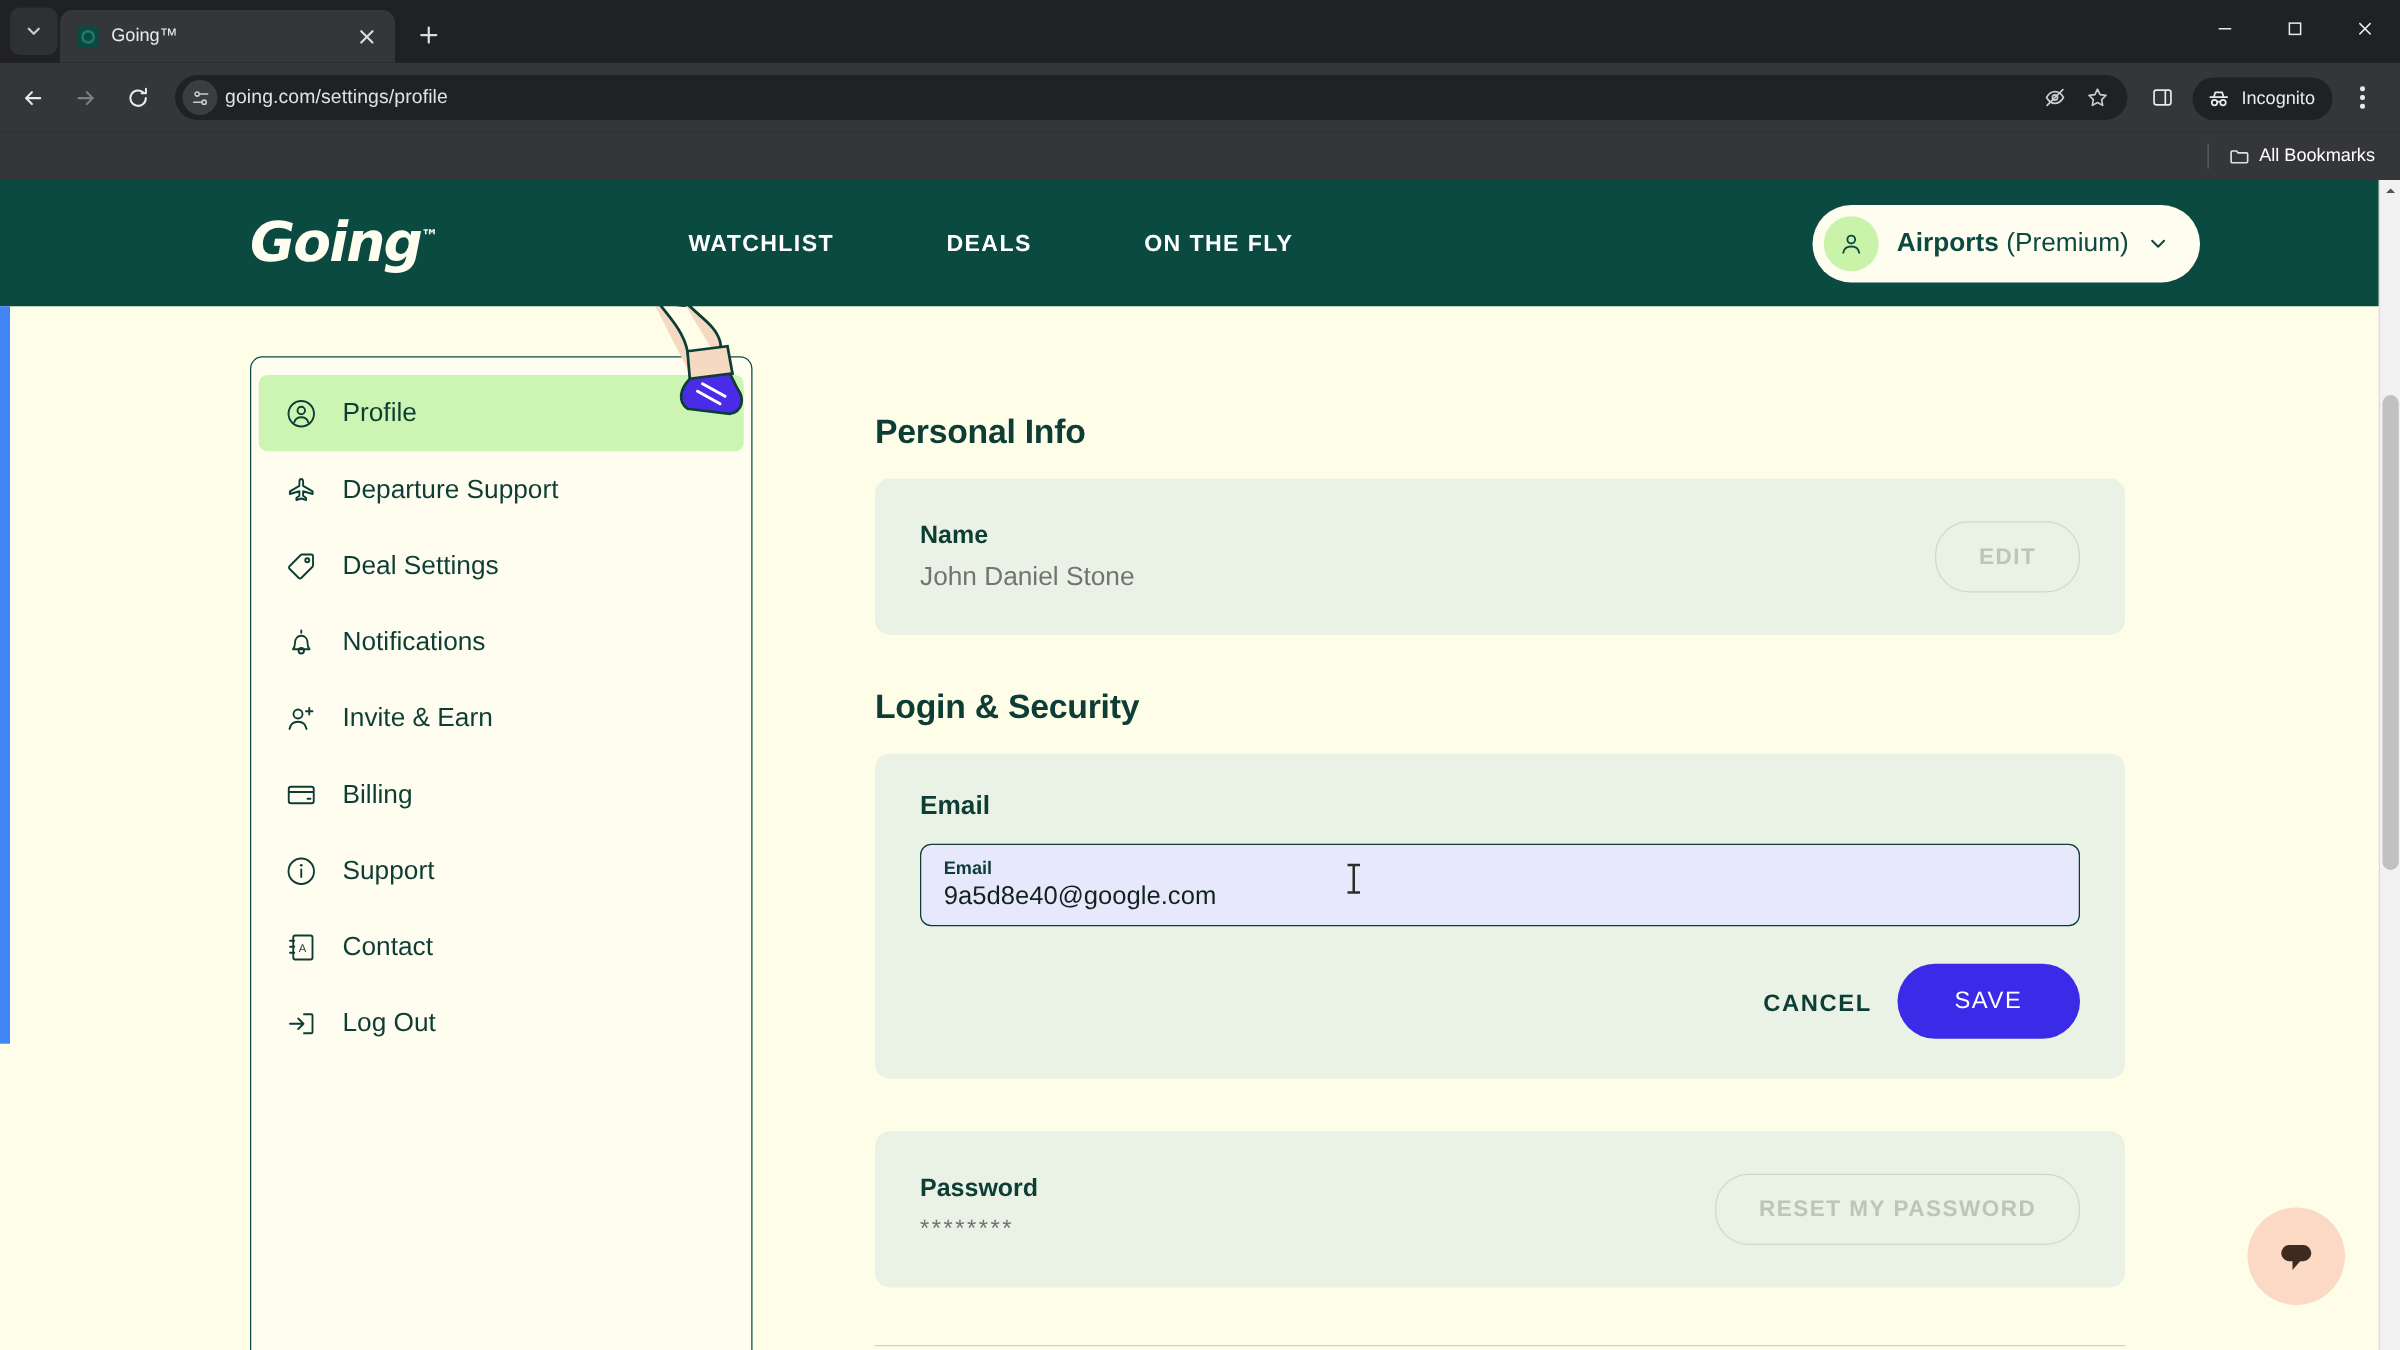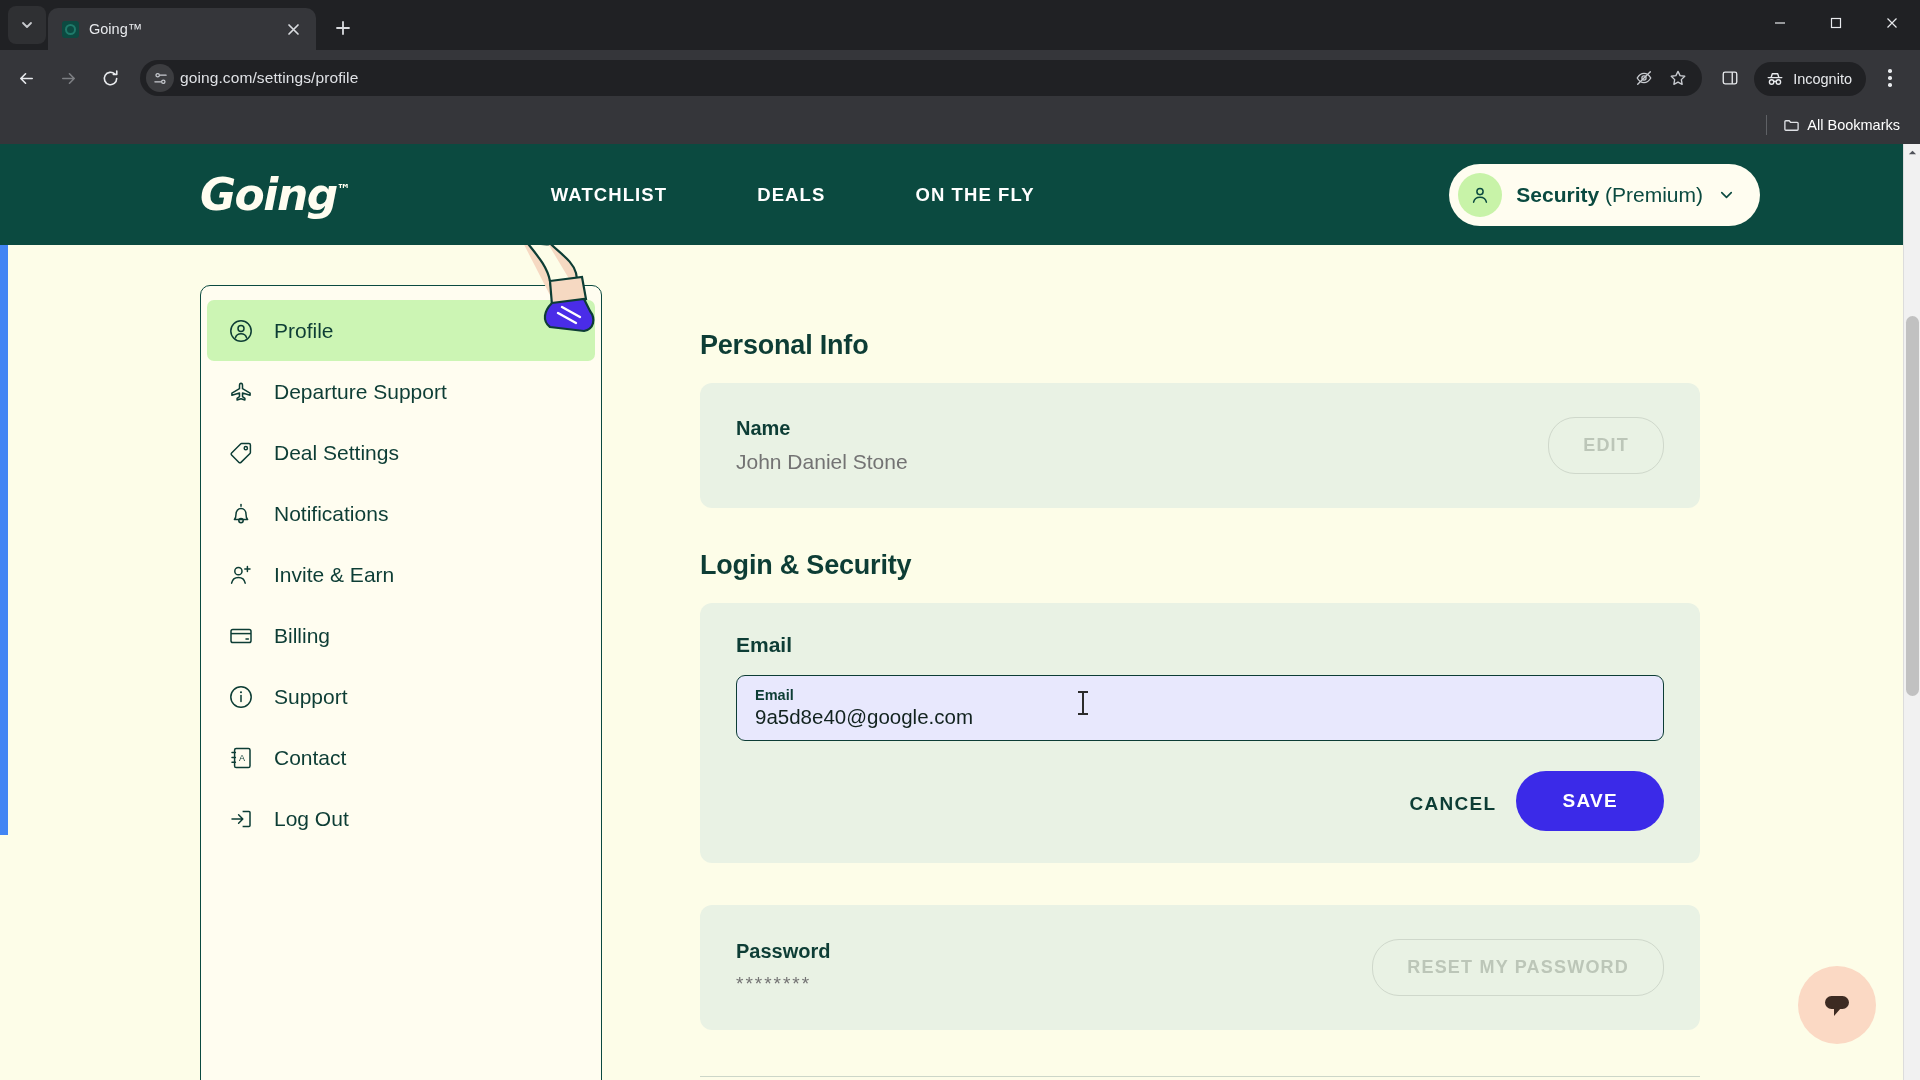--- a/index.html
+++ b/index.html
@@ -226,21 +226,21 @@
   }
   .caret::before { top:-1px; } .caret::after { bottom:-1px; }
 
   .btn-row { display:flex; align-items:flex-end; justify-content:flex-end; margin-top:30px; }
   .text-btn {
     background:none; border:none; color:#0d3d35; font-size:19px; font-weight:bold;
     letter-spacing:1.3px; cursor:pointer; padding:16px 20px;
     font-family:"Liberation Sans", sans-serif;
   }
   .primary-btn {
-    background:#3b2ae8; border:none; color:#ffffff; font-size:19px; font-weight:bold;
+    background:#3b2ae8; border:none; color:#ffffff; font-size:19px; font-weight:normal;
     letter-spacing:1.3px; cursor:pointer; padding:19px 46px; border-radius:30px;
     font-family:"Liberation Sans", sans-serif;
   }
 
   .divider { height:1px; background:#ccd6c8; margin:46px 0 40px; }
 
   .chat-fab {
     position:absolute; right:44px; bottom:36px; width:78px; height:78px;
     border-radius:50%; background:#fbd9c4; display:flex; align-items:center;
     justify-content:center; cursor:pointer; z-index:60;
@@ -383,21 +383,21 @@
         <a>ON THE FLY</a>
       </div>
       <div class="acct-pill">
         <div class="acct-avatar">
           <svg width="22" height="22" viewBox="0 0 22 22" fill="none" stroke="#0b4a40" stroke-width="1.5">
             <circle cx="11" cy="7.6" r="3.1"></circle>
               <path d="M4.6 18.2c.6-3.3 3.3-5 6.4-5s5.8 1.7 6.4 5" stroke-linecap="round"></path>
           </svg>
         </div>
         <div class="acct-name">
-          <b>Security</b>
+          <b>Airports</b>
           <span>(Premium)</span>
         </div>
         <div class="acct-chev">
           <svg width="19" height="19" viewBox="0 0 20 20" fill="none" stroke="#0b4a40" stroke-width="1.7">
               <path d="M5 8l5 5 5-5" stroke-linecap="round" stroke-linejoin="round"></path>
             </svg>
         </div>
       </div>
     </div>
 

